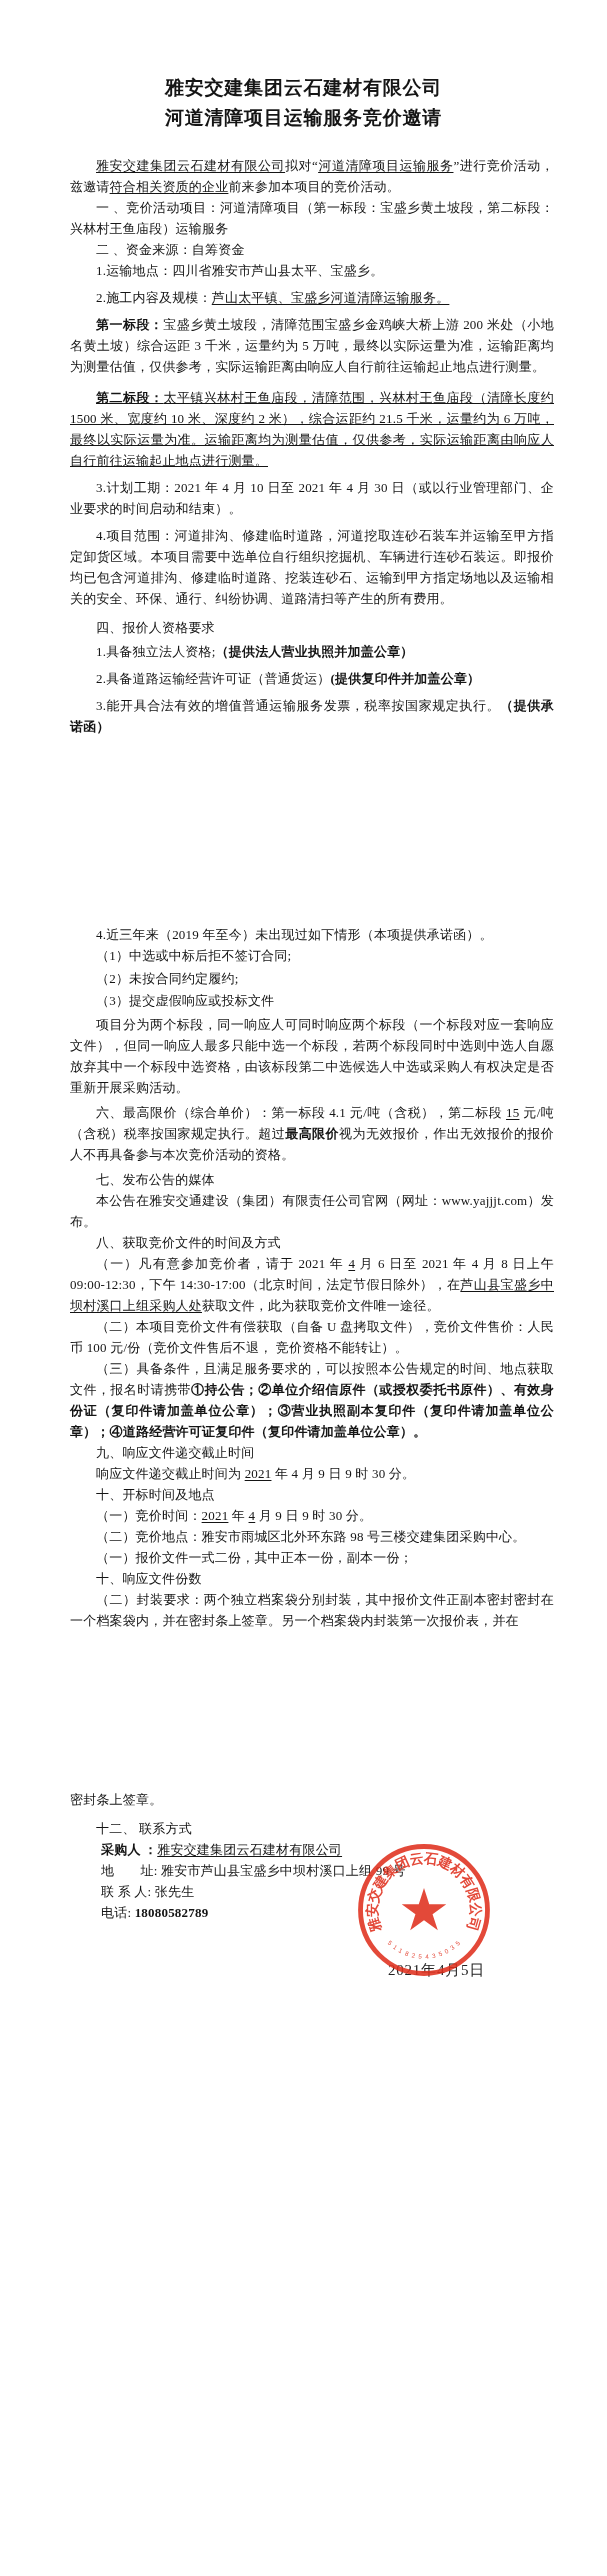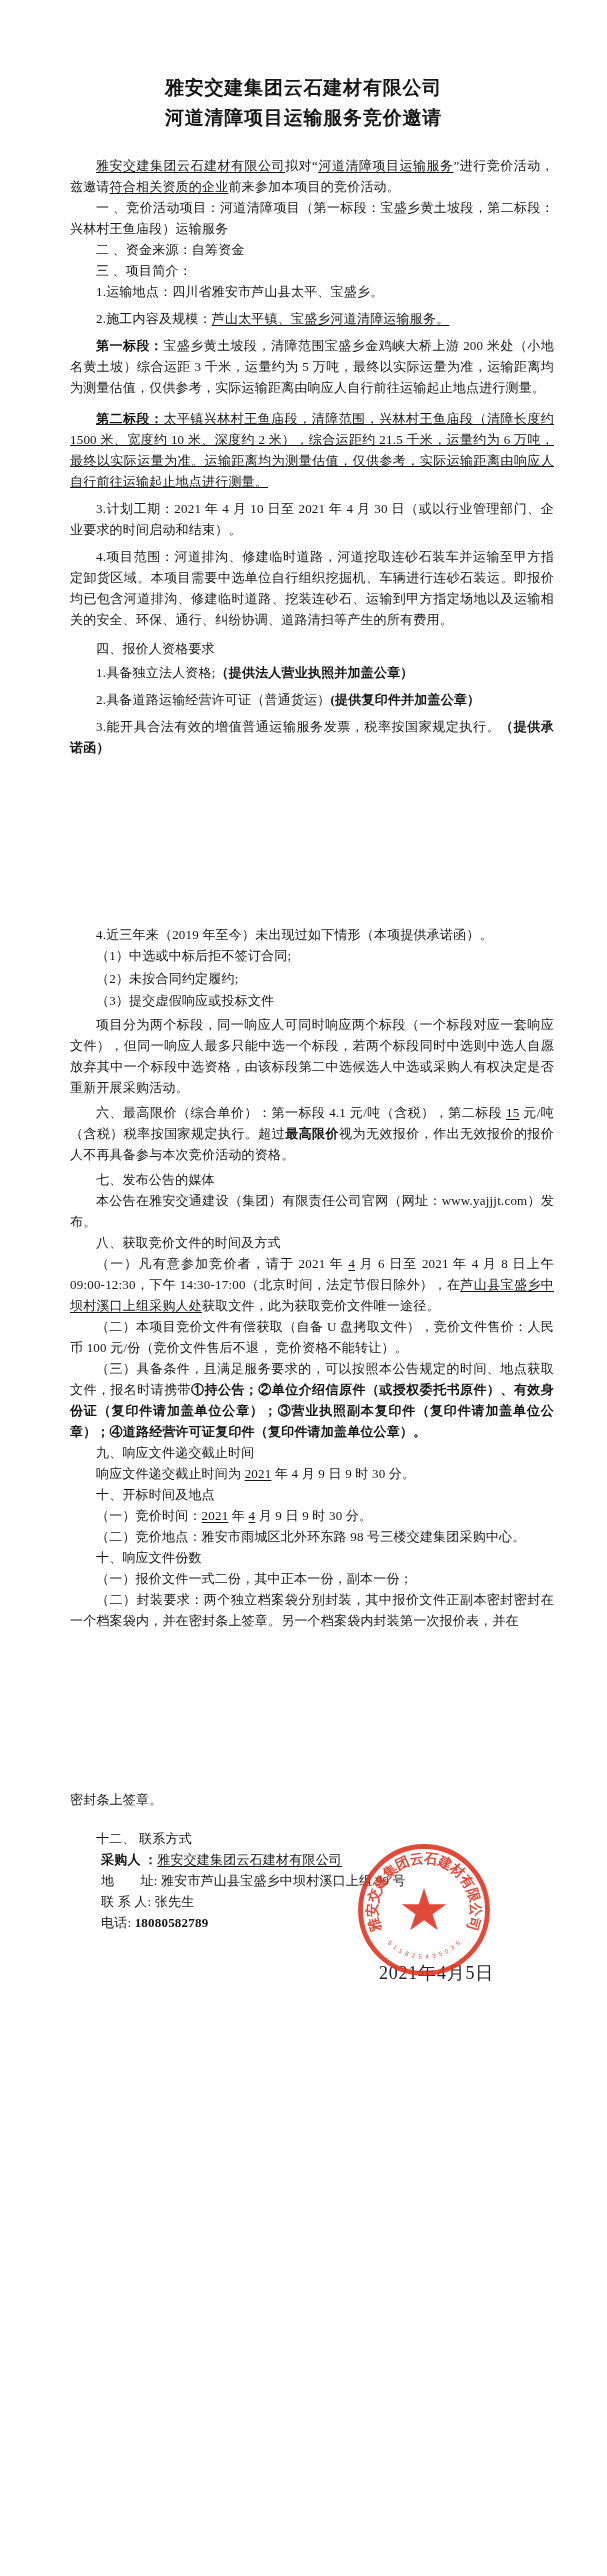--- a/index.html
+++ b/index.html
@@ -10,39 +10,38 @@
   .doc-page{position:absolute;left:70px;width:484px;}
   .doc-page p{margin:0;font-size:13px;line-height:21px;text-align:justify;letter-spacing:0.2px;}
   .ind1{text-indent:26px;}
   .ind2{text-indent:31px;}
   .b{font-weight:700;}
   .u{text-decoration:underline;text-underline-offset:2.3px;}
   #page1{top:155px;}
   #page2{top:924px;}
   #page3{top:1789px;}
   .issue-date{position:absolute;left:376px;top:1961px;width:121px;text-align:center;
-              font-size:18px;color:#222;letter-spacing:0.8px;}
+              font-size:15px;color:#222;letter-spacing:0.8px;}
   .seal{position:absolute;left:355px;top:1841px;width:138px;height:138px;opacity:0.88;}
 </style>
 </head>
 <body>
 
 <div class="page">
 
   <div class="doc-title">
     <h1>雅安交建集团云石建材有限公司</h1>
     <h1>河道清障项目运输服务竞价邀请</h1>
   </div>
 
   <div id="doc-pages">
       <div class="doc-page" id="page1" style="top: 155px;">
         <p class="ind1"><span class="u">雅安交建集团云石建材有限公司</span><span>拟对“</span><span class="u">河道清障项目运输服务</span><span>”进行竞价活动，兹邀请</span><span class="u">符合相关资质的企业</span><span>前来参加本项目的竞价活动。</span></p>
         <p class="ind1"><span>一 、竞价活动项目：河道清障项目（第一标段：宝盛乡黄土坡段，第二标段：兴林村王鱼庙段）运输服务</span></p>
         <p class="ind1"><span>二 、资金来源：自筹资金</span></p>
-        <p class="ind1"><span>三 、项目简介：</span></p>
         <p class="ind1"><span>1.运输地点：四川省雅安市芦山县太平、宝盛乡。</span></p>
         <p class="ind1" style="margin-top: 6px;"><span>2.施工内容及规模：</span><span class="u">芦山太平镇、宝盛乡河道清障运输服务。</span></p>
         <p class="ind1" style="margin-top: 6px;"><span class="b">第一标段：</span><span>宝盛乡黄土坡段，清障范围宝盛乡金鸡峡大桥上游 200 米处（小地名黄土坡）综合运距 3 千米，运量约为 5 万吨，最终以实际运量为准，运输距离均为测量估值，仅供参考，实际运输距离由响应人自行前往运输起止地点进行测量。</span></p>
         <p class="ind1" style="margin-top: 10px; text-decoration: underline;"><span class="b">第二标段：</span><span>太平镇兴林村王鱼庙段，清障范围，兴林村王鱼庙段（清障长度约 1500 米、宽度约 10 米、深度约 2 米），综合运距约 21.5 千米，运量约为 6 万吨，最终以实际运量为准。运输距离均为测量估值，仅供参考，实际运输距离由响应人自行前往运输起止地点进行测量。</span></p>
         <p class="ind1" style="margin-top: 6px;"><span>3.计划工期：2021 年 4 月 10 日至 2021 年 4 月 30 日（或以行业管理部门、企业要求的时间启动和结束）。</span></p>
         <p class="ind1" style="margin-top: 6px;"><span>4.项目范围：河道排沟、修建临时道路，河道挖取连砂石装车并运输至甲方指定卸货区域。本项目需要中选单位自行组织挖掘机、车辆进行连砂石装运。即报价均已包含河道排沟、修建临时道路、挖装连砂石、运输到甲方指定场地以及运输相关的安全、环保、通行、纠纷协调、道路清扫等产生的所有费用。</span></p>
         <p class="ind1" style="margin-top: 7.6px;"><span>四、报价人资格要求</span></p>
         <p class="ind1" style="margin-top: 3px;"><span>1.具备独立法人资格;</span><span class="b">（提供法人营业执照并加盖公章）</span></p>
         <p class="ind1" style="margin-top: 6px;"><span>2.具备道路运输经营许可证（普通货运）</span><span class="b">(提供复印件并加盖公章）</span></p>
         <p class="ind1" style="margin-top: 6px;"><span>3.能开具合法有效的增值普通运输服务发票，税率按国家规定执行。</span><span class="b">（提供承诺函）</span></p>
@@ -58,27 +57,27 @@
         <p class="ind1"><span>本公告在雅安交通建设（集团）有限责任公司官网（网址：www.yajjjt.com）发布。</span></p>
         <p class="ind1"><span>八、获取竞价文件的时间及方式</span></p>
         <p class="ind1"><span>（一）凡有意参加竞价者，请于 2021 年 </span><span class="u">4</span><span> 月 6 日至 2021 年 4 月 8 日上午 09:00-12:30，下午 14:30-17:00（北京时间，法定节假日除外），在</span><span class="u">芦山县宝盛乡中坝村溪口上组采购人处</span><span>获取文件，此为获取竞价文件唯一途径。</span></p>
         <p class="ind1"><span>（二）本项目竞价文件有偿获取（自备 U 盘拷取文件），竞价文件售价：人民币 100 元/份（竞价文件售后不退， 竞价资格不能转让）。</span></p>
         <p class="ind1"><span>（三）具备条件，且满足服务要求的，可以按照本公告规定的时间、地点获取文件，报名时请携带</span><span class="b">①持公告；②单位介绍信原件（或授权委托书原件）、有效身份证（复印件请加盖单位公章）；③营业执照副本复印件（复印件请加盖单位公章）；④道路经营许可证复印件（复印件请加盖单位公章）。</span></p>
         <p class="ind1"><span>九、响应文件递交截止时间</span></p>
         <p class="ind1"><span>响应文件递交截止时间为 </span><span class="u">2021</span><span> 年 4 月 9 日 9 时 30 分。</span></p>
         <p class="ind1"><span>十、开标时间及地点</span></p>
         <p class="ind1"><span>（一）竞价时间：</span><span class="u">2021</span><span> 年 </span><span class="u">4</span><span> 月 9 日 9 时 30 分。</span></p>
         <p class="ind1"><span>（二）竞价地点：雅安市雨城区北外环东路 98 号三楼交建集团采购中心。</span></p>
+        <p class="ind1"><span>（一）报价文件一式二份，其中正本一份，副本一份；</span></p>
         <p class="ind1"><span>十、响应文件份数</span></p>
-        <p class="ind1"><span>（一）报价文件一式二份，其中正本一份，副本一份；</span></p>
         <p class="ind1"><span>（二）封装要求：两个独立档案袋分别封装，其中报价文件正副本密封密封在一个档案袋内，并在密封条上签章。另一个档案袋内封装第一次报价表，并在</span></p>
       </div>
       <div class="doc-page" id="page3" style="top: 1789px;">
         <p><span>密封条上签章。</span></p>
-        <p class="ind1" style="margin-top: 18px;"><span>十二、 联系方式</span></p>
+        <p class="ind1" style="margin-top: 8px;"><span>十二、 联系方式</span></p>
         <p class="ind2"><span class="b">采购人 ：</span><span class="u">雅安交建集团云石建材有限公司</span></p>
         <p class="ind2"><span>地　　址: 雅安市芦山县宝盛乡中坝村溪口上组 99 号</span></p>
         <p class="ind2"><span>联 系 人: 张先生</span></p>
         <p class="ind2"><span>电话: </span><span class="b">18080582789</span></p>
       </div>
     </div>
 
   <div class="issue-date">2021年4月5日</div>
 
   <svg class="seal" viewBox="0 0 200 200">

